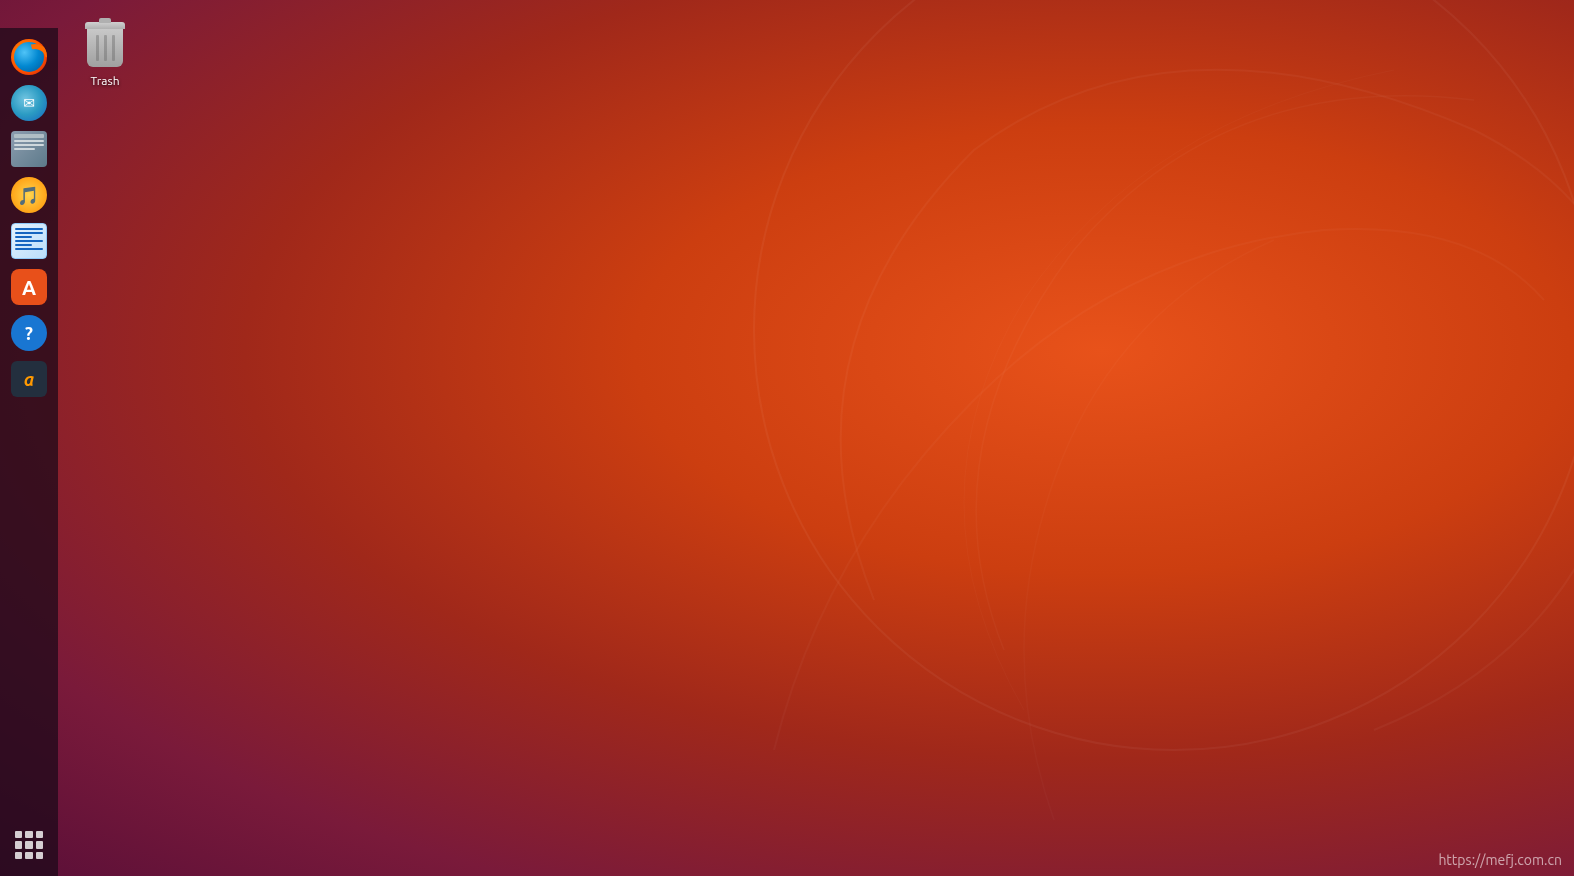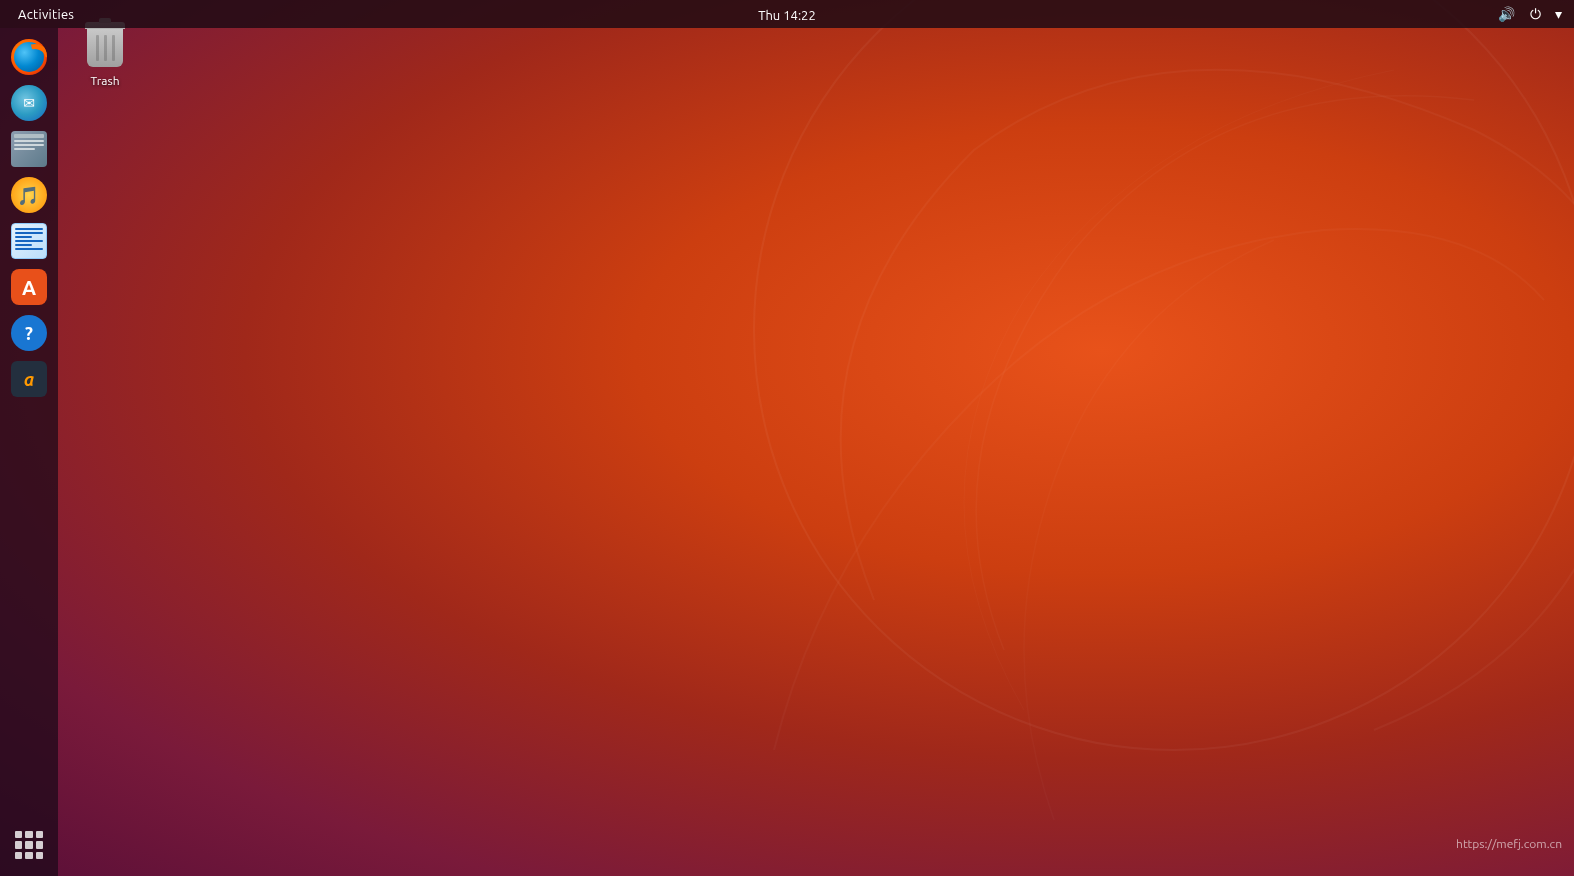--- a/index.html
+++ b/index.html
@@ -342,24 +342,24 @@
       color: #ffffff;
       font-size: 12px;
       margin-top: 4px;
       text-align: center;
       text-shadow: 0 1px 3px rgba(0,0,0,0.8);
     }
 
     
     #bottom-url {
       position: absolute;
-      bottom: 26px;
+      bottom: 8px;
       right: 12px;
       color: rgba(255,255,255,0.6);
-      font-size: 12px;
+      font-size: 14px;
     }
   </style>
 </head>
 <body>
 
 <div id="desktop">
 
   <svg id="ubuntu-logo-bg" viewBox="0 0 1100 900" fill="none" xmlns="http://www.w3.org/2000/svg">
 
     <circle cx="600" cy="380" r="420" stroke="rgba(255,255,255,0.3)" stroke-width="2" fill="none"></circle>
@@ -375,33 +375,20 @@
 
     <path d="M 430 700 Q 350 500 500 300 Q 650 120 900 150" stroke="rgba(255,255,255,0.2)" stroke-width="1.5" fill="none"></path>
     <path d="M 450 760 Q 330 550 450 350 Q 570 170 820 120" stroke="rgba(255,255,255,0.15)" stroke-width="1" fill="none"></path>
 
     <path d="M 200 800 Q 250 600 400 450 Q 550 300 750 280 Q 900 270 970 350" stroke="rgba(255,255,255,0.2)" stroke-width="2" fill="none"></path>
     <path d="M 480 870 Q 420 700 480 530 Q 540 360 700 290" stroke="rgba(255,255,255,0.15)" stroke-width="1.5" fill="none"></path>
 
     <circle cx="1070" cy="130" r="70" stroke="rgba(255,255,255,0.12)" stroke-width="2" fill="none"></circle>
   </svg>
 
-  <div id="topbar">
-    <div id="topbar-left">
-      <span id="activities-label">Activities</span>
-    </div>
-    <div id="topbar-center">
-      <span id="datetime">Thu 14:22</span>
-    </div>
-    <div id="topbar-right">
-      <span class="system-icon">🔊</span>
-      <span class="system-icon">⏻</span>
-      <span class="system-icon">▾</span>
-    </div>
-  </div>
 
   <div id="dock">
 
     <div class="dock-item" title="Firefox Web Browser">
       <div class="firefox-icon"></div>
     </div>
 
     <div class="dock-item" title="Thunderbird Mail">
       <div class="thunderbird-icon"></div>
     </div>

